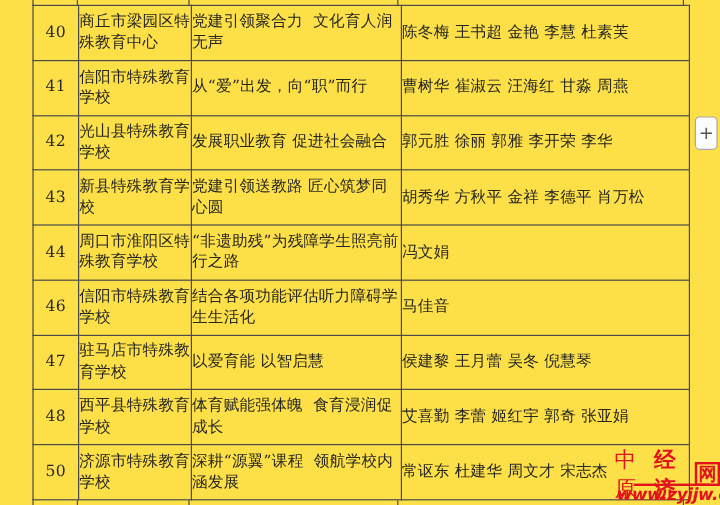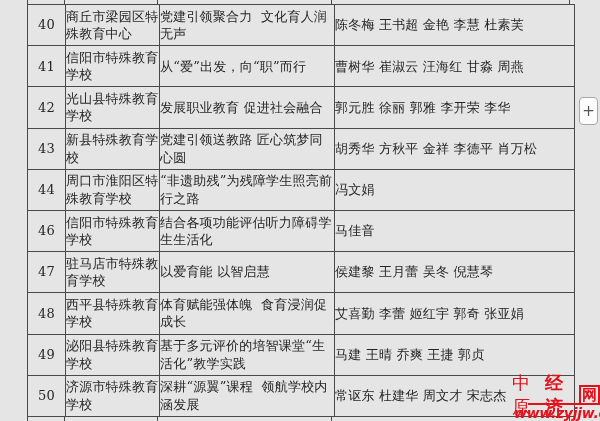--- a/index.html
+++ b/index.html
@@ -1,17 +1,17 @@
 <!DOCTYPE html>
 <html><head>
 <meta charset="utf-8">
 <style>
   html,body { margin:0; padding:0; background:#ffffff; }
   .screen {
-    position:relative; width:600px; height:421px; background:#e5e5e5;
+    position:relative; width:600px; height:421px; background:#fde047;
     overflow:hidden; font-family:"DejaVu Serif", serif; color:#262626;
   }
   
   table.award {
     position:absolute; left:27px; top:4px; width:543px; height:413px;
     border-collapse:collapse; table-layout:fixed;
   }
   table.award td {
     border:1px solid #4a4a4a; vertical-align:middle;
     font-size:13px; line-height:17.5px; letter-spacing:0.2px;
@@ -112,26 +112,20 @@
         <td class="c-title">以爱育能 以智启慧</td>
         <td class="c-names">侯建黎 王月蕾 吴冬 倪慧琴</td>
       </tr>
       <tr>
         <td class="c-num">48</td>
         <td class="c-school">西平县特殊教育学校</td>
         <td class="c-title">体育赋能强体魄  食育浸润促成长</td>
         <td class="c-names">艾喜勤 李蕾 姬红宇 郭奇 张亚娟</td>
       </tr>
       <tr>
-        <td class="c-num">49</td>
-        <td class="c-school">泌阳县特殊教育学校</td>
-        <td class="c-title">基于多元评价的培智课堂“生活化”教学实践</td>
-        <td class="c-names">马建 王晴 乔爽 王捷 郭贞</td>
-      </tr>
-      <tr>
         <td class="c-num">50</td>
         <td class="c-school">济源市特殊教育学校</td>
         <td class="c-title">深耕“源翼”课程  领航学校内涵发展</td>
         <td class="c-names">常讴东 杜建华 周文才 宋志杰</td>
       </tr>
     </tbody>
   </table>
 
   <div class="zoom-btn">
     <span>+</span>

